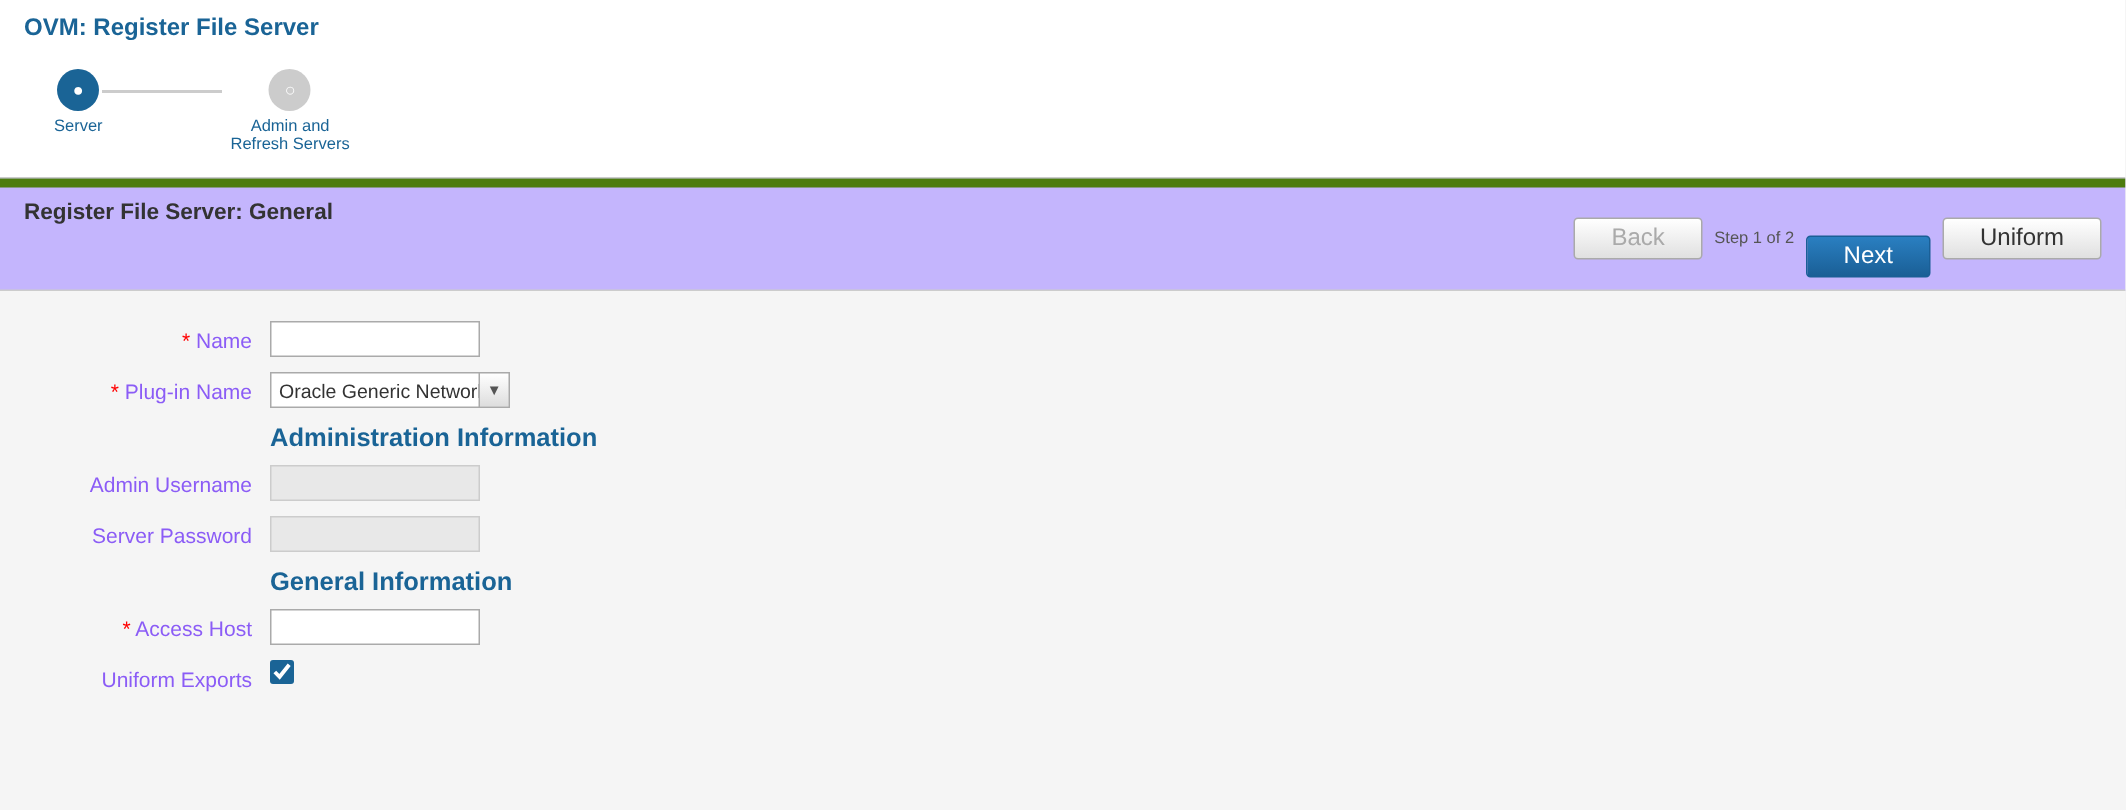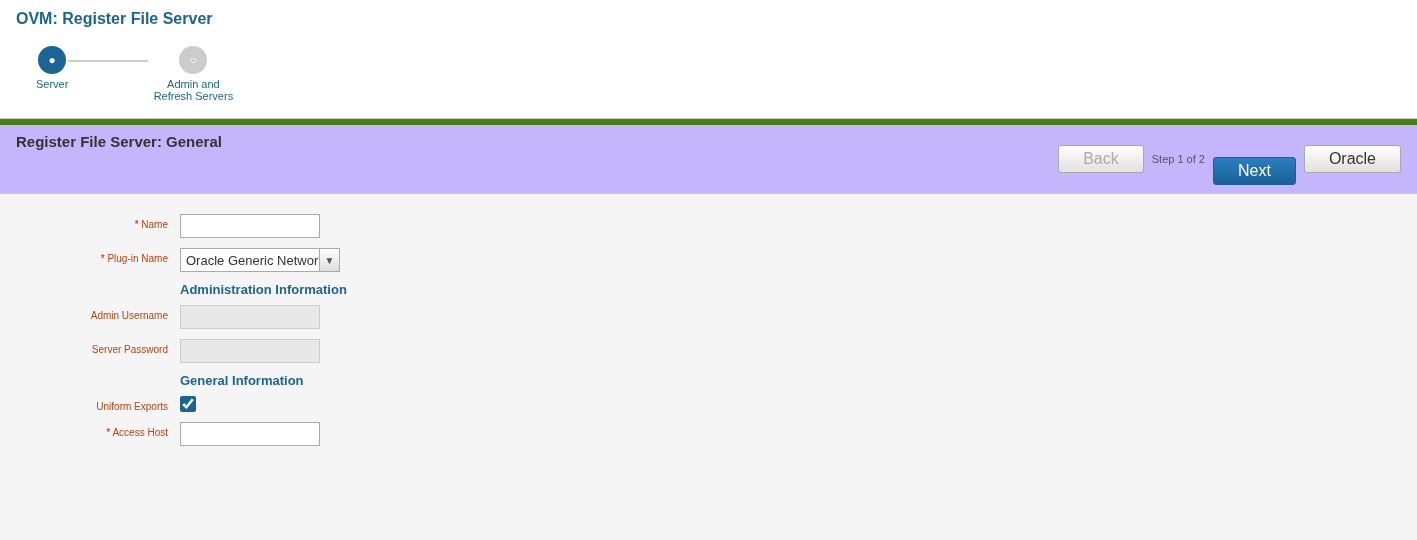--- a/index.html
+++ b/index.html
@@ -121,22 +121,22 @@
     .form-row {
       display: flex;
       align-items: flex-start;
       margin-bottom: 10px;
     }
     .form-label {
       width: 140px;
       text-align: right;
       padding-right: 12px;
       padding-top: 5px;
-      font-size: 10px;
-      color: #c2410c;
+      font-size: 14px;
+      color: #8b5cf6;
       flex-shrink: 0;
     }
     .form-label.required::before {
       content: "* ";
       color: red;
     }
     .form-control {
       font-size: 13px;
       padding: 3px 5px;
       border: 1px solid #aaa;
@@ -183,21 +183,21 @@
       background: linear-gradient(to bottom, #fff, #ddd);
       cursor: pointer;
       display: flex;
       align-items: center;
       justify-content: center;
       font-size: 10px;
       color: #555;
     }
 
     .sub-section-label {
-      font-size: 13px;
+      font-size: 17px;
       font-weight: bold;
       color: #1a6496;
       margin-left: 140px;
       margin-bottom: 8px;
       margin-top: 4px;
     }
 
     .checkbox-input {
       width: 16px;
       height: 16px;
@@ -223,21 +223,21 @@
     </div>
   </div>
 </div>
 
 <div class="section-header">
   <div class="section-title">Register File Server: General</div>
   <div class="section-actions">
     <button class="btn" disabled="">Back</button>
     <span class="step-info">Step 1 of 2</span>
     <button class="btn btn-primary">Next</button>
-    <button class="btn">Oracle</button>
+    <button class="btn">Uniform</button>
   </div>
 </div>
 
 <div class="main-content">
 
   <div class="form-row">
     <label class="form-label required">Name</label>
     <input type="text" class="form-control" value="" style="">
   </div>
 
@@ -259,22 +259,22 @@
   </div>
 
   <div class="form-row">
     <label class="form-label">Server Password</label>
     <input type="password" class="form-control form-control-disabled" value="" style="">
   </div>
 
   <div class="sub-section-label">General Information</div>
 
   <div class="form-row">
+    <label class="form-label required">Access Host</label>
+    <input type="text" class="form-control" value="" style="">
+  </div>
+
+  <div class="form-row">
     <label class="form-label">Uniform Exports</label>
     <input type="checkbox" class="checkbox-input" checked="" style="">
   </div>
 
-  <div class="form-row">
-    <label class="form-label required">Access Host</label>
-    <input type="text" class="form-control" value="" style="">
-  </div>
-
 </div>
 
 </body></html>

